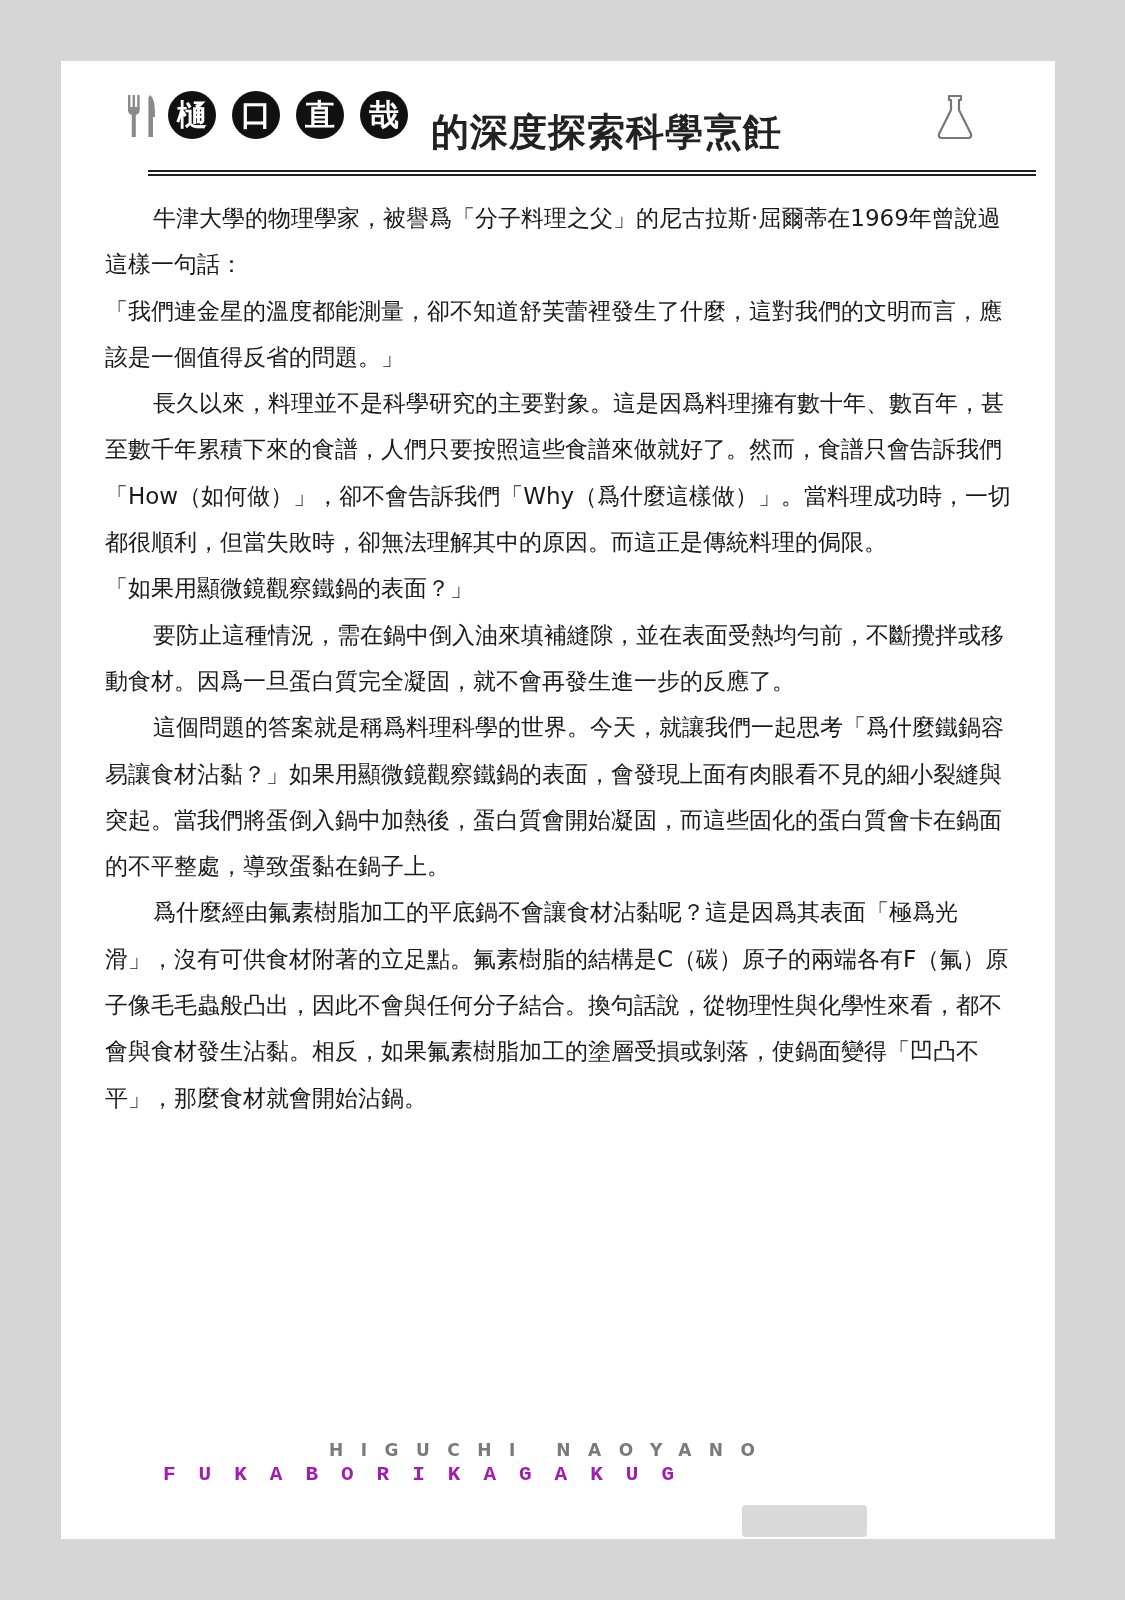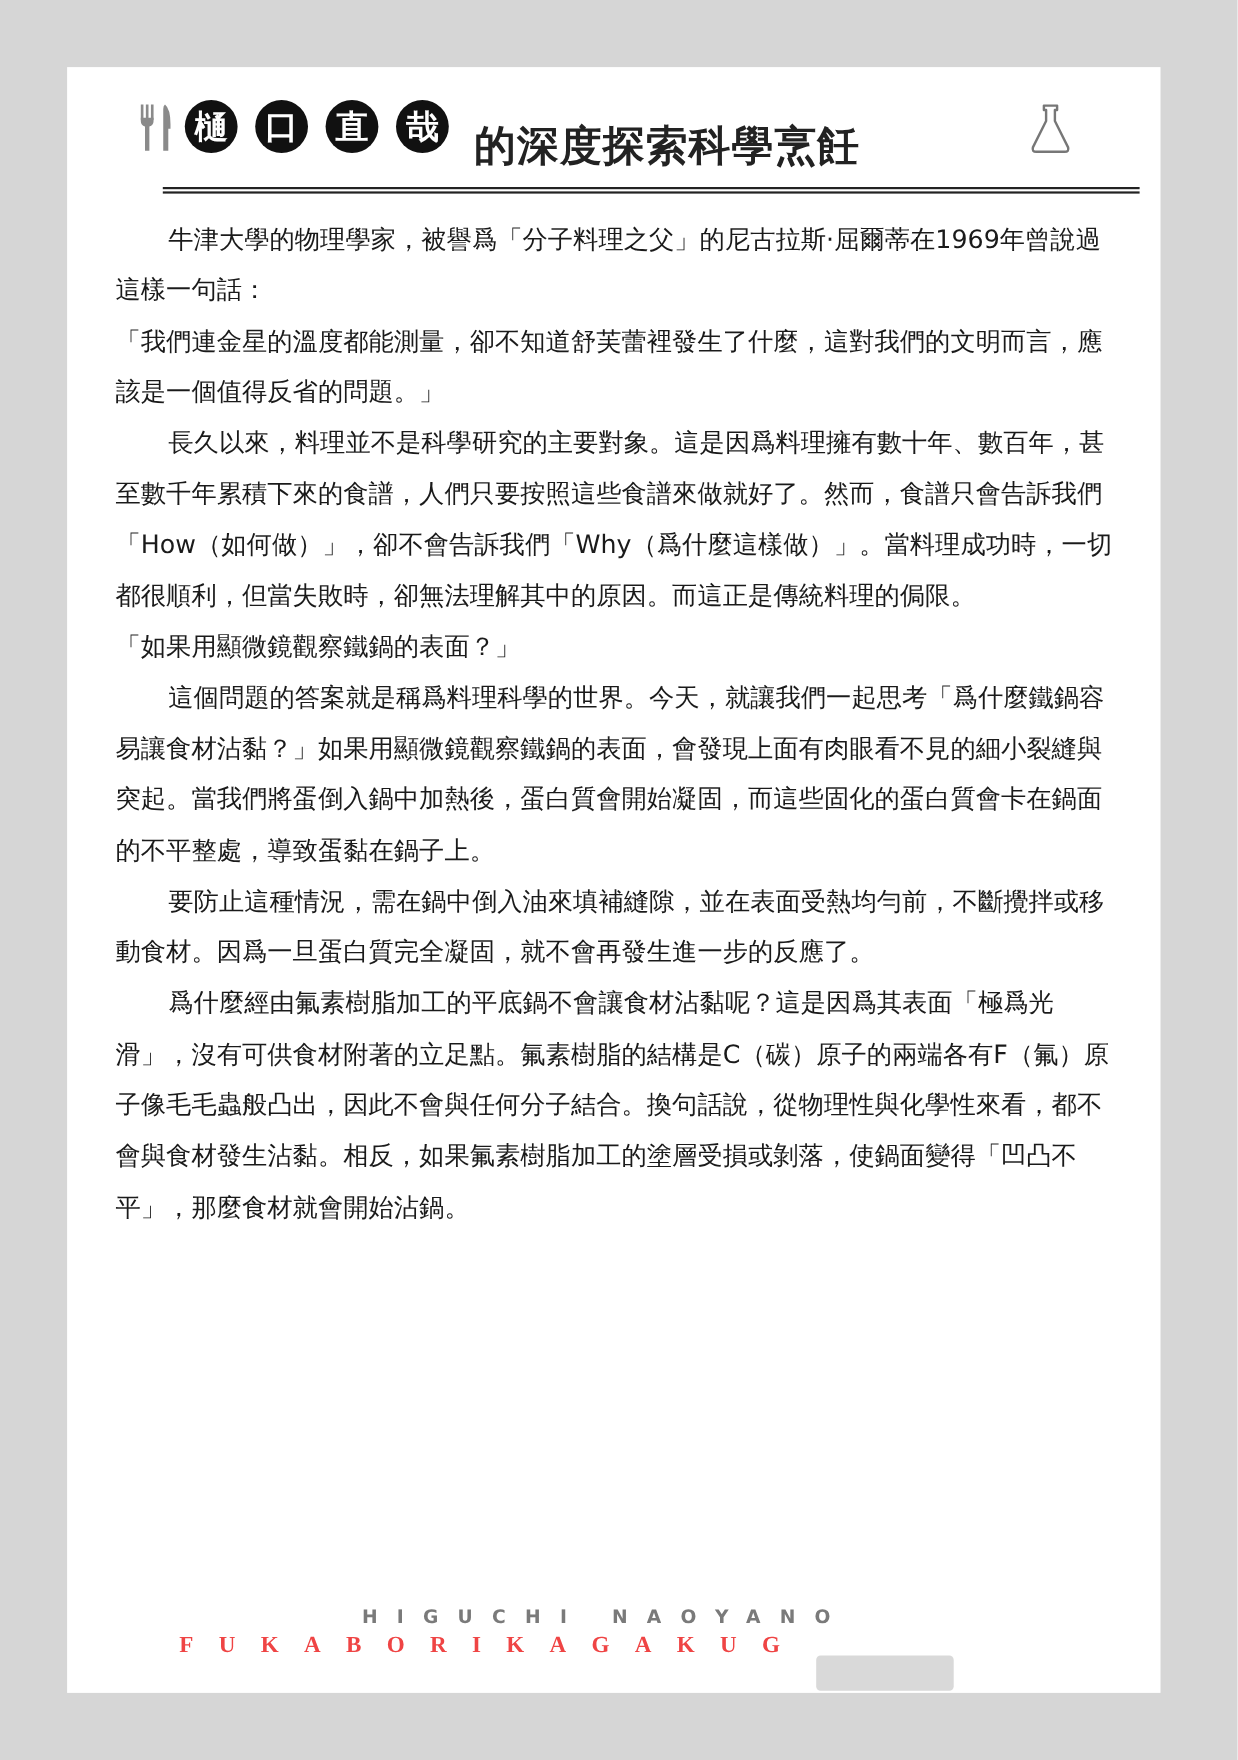--- a/index.html
+++ b/index.html
@@ -60,33 +60,33 @@
     left: 44px; top: 134px;
     width: 915px;
     font-size: 23px;
     line-height: 46.3px;
     color: #1a1a1a;
     font-family: "DejaVu Sans", sans-serif;
   }
   .body-text p { margin: 0; }
   .body-text p.indent { text-indent: 48px; }
   .footer {
-    position: absolute; left: 0; top: 1375px; width: 994px; height: 60px; margin-top: 20px;
+    position: absolute; left: 0; top: 1375px; width: 994px; height: 60px;
   }
   .footer-line1 {
     position: absolute; left: 268px; top: 4px;
     font-size: 17px; font-weight: bold; color: #7a7a7a;
     letter-spacing: 17.5px;
     font-family: "DejaVu Sans", sans-serif;
   }
   .footer-line2 {
     position: absolute; left: 102px; top: 27px;
-    font-size: 21px; font-weight: bold; color: #ef4444;
+    font-size: 21px; font-weight: bold; color: #a21caf;
     letter-spacing: 23px;
-    font-family: Liberation Serif, serif;
+    font-family: Liberation Mono, monospace;
   }
   .smudge {
     position: absolute; left: 742px; top: 1505px;
     width: 125px; height: 32px; background: #d9d9d9;
     border-radius: 4px;
   }
 </style>
 </head>
 <body>
 
@@ -117,22 +117,22 @@
     </svg>
 
     <div class="rule"></div>
   </div>
 
   <div class="body-text">
     <p class="indent">牛津大學的物理學家，被譽爲「分子料理之父」的尼古拉斯·屈爾蒂在1969年曾說過這樣一句話：</p>
     <p>「我們連金星的溫度都能測量，卻不知道舒芙蕾裡發生了什麼，這對我們的文明而言，應該是一個值得反省的問題。」</p>
     <p class="indent">長久以來，料理並不是科學研究的主要對象。這是因爲料理擁有數十年、數百年，甚至數千年累積下來的食譜，人們只要按照這些食譜來做就好了。然而，食譜只會告訴我們「How（如何做）」，卻不會告訴我們「Why（爲什麼這樣做）」。當料理成功時，一切都很順利，但當失敗時，卻無法理解其中的原因。而這正是傳統料理的侷限。</p>
     <p>「如果用顯微鏡觀察鐵鍋的表面？」</p>
+    <p class="indent">要防止這種情況，需在鍋中倒入油來填補縫隙，並在表面受熱均勻前，不斷攪拌或移動食材。因爲一旦蛋白質完全凝固，就不會再發生進一步的反應了。</p>
     <p class="indent">這個問題的答案就是稱爲料理科學的世界。今天，就讓我們一起思考「爲什麼鐵鍋容易讓食材沾黏？」如果用顯微鏡觀察鐵鍋的表面，會發現上面有肉眼看不見的細小裂縫與突起。當我們將蛋倒入鍋中加熱後，蛋白質會開始凝固，而這些固化的蛋白質會卡在鍋面的不平整處，導致蛋黏在鍋子上。</p>
-    <p class="indent">要防止這種情況，需在鍋中倒入油來填補縫隙，並在表面受熱均勻前，不斷攪拌或移動食材。因爲一旦蛋白質完全凝固，就不會再發生進一步的反應了。</p>
     <p class="indent">爲什麼經由氟素樹脂加工的平底鍋不會讓食材沾黏呢？這是因爲其表面「極爲光滑」，沒有可供食材附著的立足點。氟素樹脂的結構是C（碳）原子的兩端各有F（氟）原子像毛毛蟲般凸出，因此不會與任何分子結合。換句話說，從物理性與化學性來看，都不會與食材發生沾黏。相反，如果氟素樹脂加工的塗層受損或剝落，使鍋面變得「凹凸不平」，那麼食材就會開始沾鍋。</p>
   </div>
 
   <div class="footer">
     <div class="footer-line1">HIGUCHI NAOYANO</div>
     <div class="footer-line2">FUKABORIKAGAKUG</div>
   </div>
 </div>
 
 <div class="smudge"></div>

